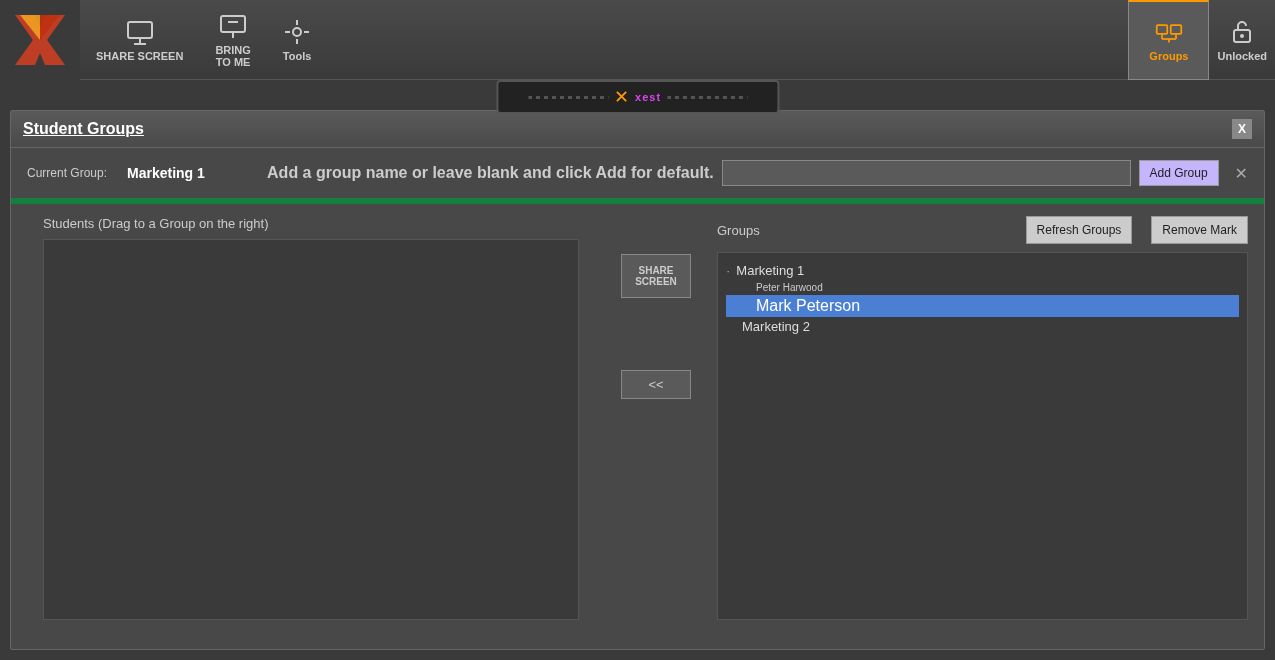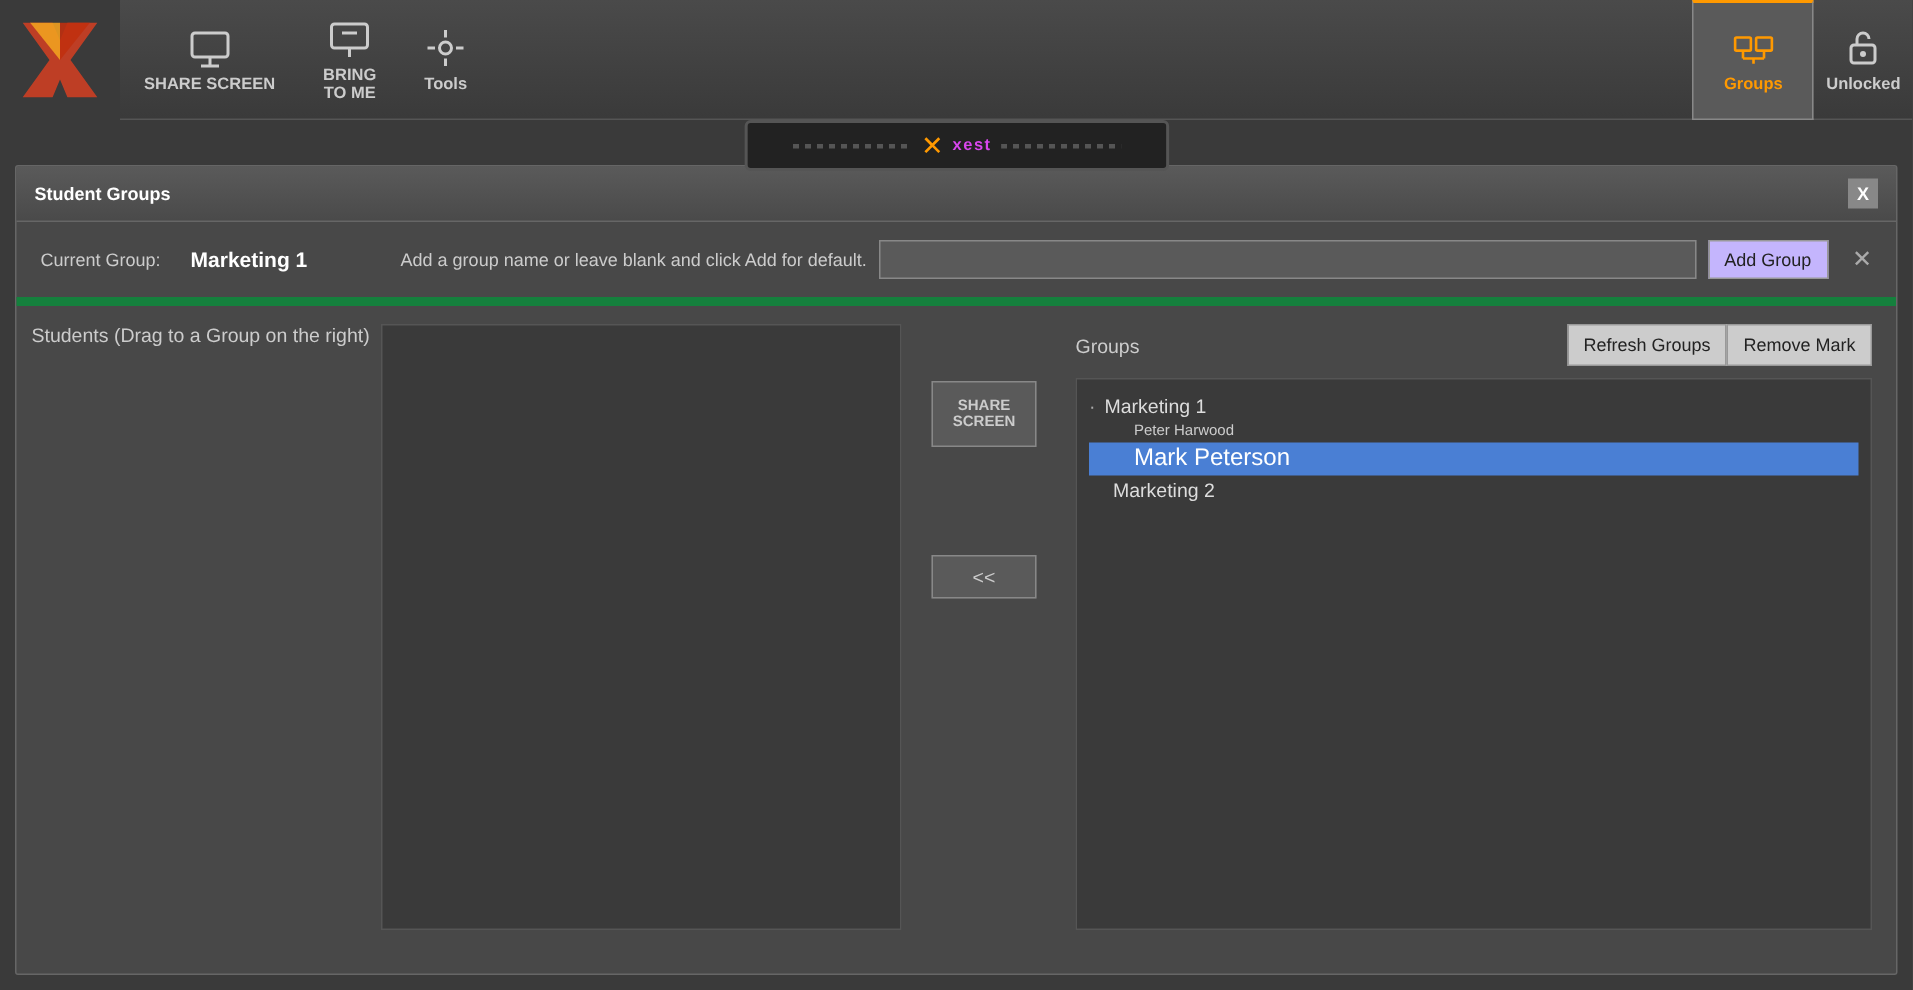--- a/index.html
+++ b/index.html
@@ -109,22 +109,23 @@
     .dialog-title-bar {
       background: linear-gradient(180deg, #5a5a5a 0%, #4a4a4a 100%);
       padding: 8px 12px;
       display: flex;
       align-items: center;
       justify-content: space-between;
       border-bottom: 1px solid #666;
     }
     .dialog-title {
       color: #fff;
-      font-size: 12px;
-      font-weight: bold;
+      font-size: 16px;
+      font-weight: bold;
+      text-decoration: underline;
     }
     .close-btn {
       width: 20px;
       height: 20px;
       background: #888;
       border: none;
       cursor: pointer;
       display: flex;
       align-items: center;
       justify-content: center;
@@ -154,22 +155,23 @@
     }
     .add-group-section {
       flex: 1;
       display: flex;
       align-items: center;
       gap: 8px;
       margin-left: auto;
     }
     .add-group-hint {
       color: #ccc;
-      font-size: 12px;
+      font-size: 16px;
       white-space: nowrap;
+      font-weight: bold;
     }
     .add-group-input {
       flex: 1;
       height: 26px;
       background: #5a5a5a;
       border: 1px solid #888;
       color: #fff;
       padding: 2px 6px;
       font-size: 12px;
     }
@@ -193,23 +195,23 @@
     
     .content-area {
       display: flex;
       height: calc(100% - 110px);
       padding: 0;
     }
 
     
     .left-panel {
       flex: 0 0 600px;
-      padding: 12px 10px;
-      display: flex;
-      flex-direction: row;
+      padding: 12px 32px;
+      display: flex;
+      flex-direction: column;
       gap: 8px;
     }
     .section-label {
       color: #ccc;
       font-size: 13px;
     }
     .students-list {
       flex: 1;
       background: #3a3a3a;
       border: 1px solid #555;
@@ -261,21 +263,21 @@
       display: flex;
       align-items: center;
       justify-content: space-between;
     }
     .groups-label {
       color: #ccc;
       font-size: 13px;
     }
     .groups-actions {
       display: flex;
-      gap: 0;
+      gap: 19px;
     }
     .action-btn {
       height: 28px;
       padding: 0 10px;
       background: #ccc;
       border: 1px solid #999;
       cursor: pointer;
       font-size: 12px;
       color: #222;
       white-space: nowrap;

